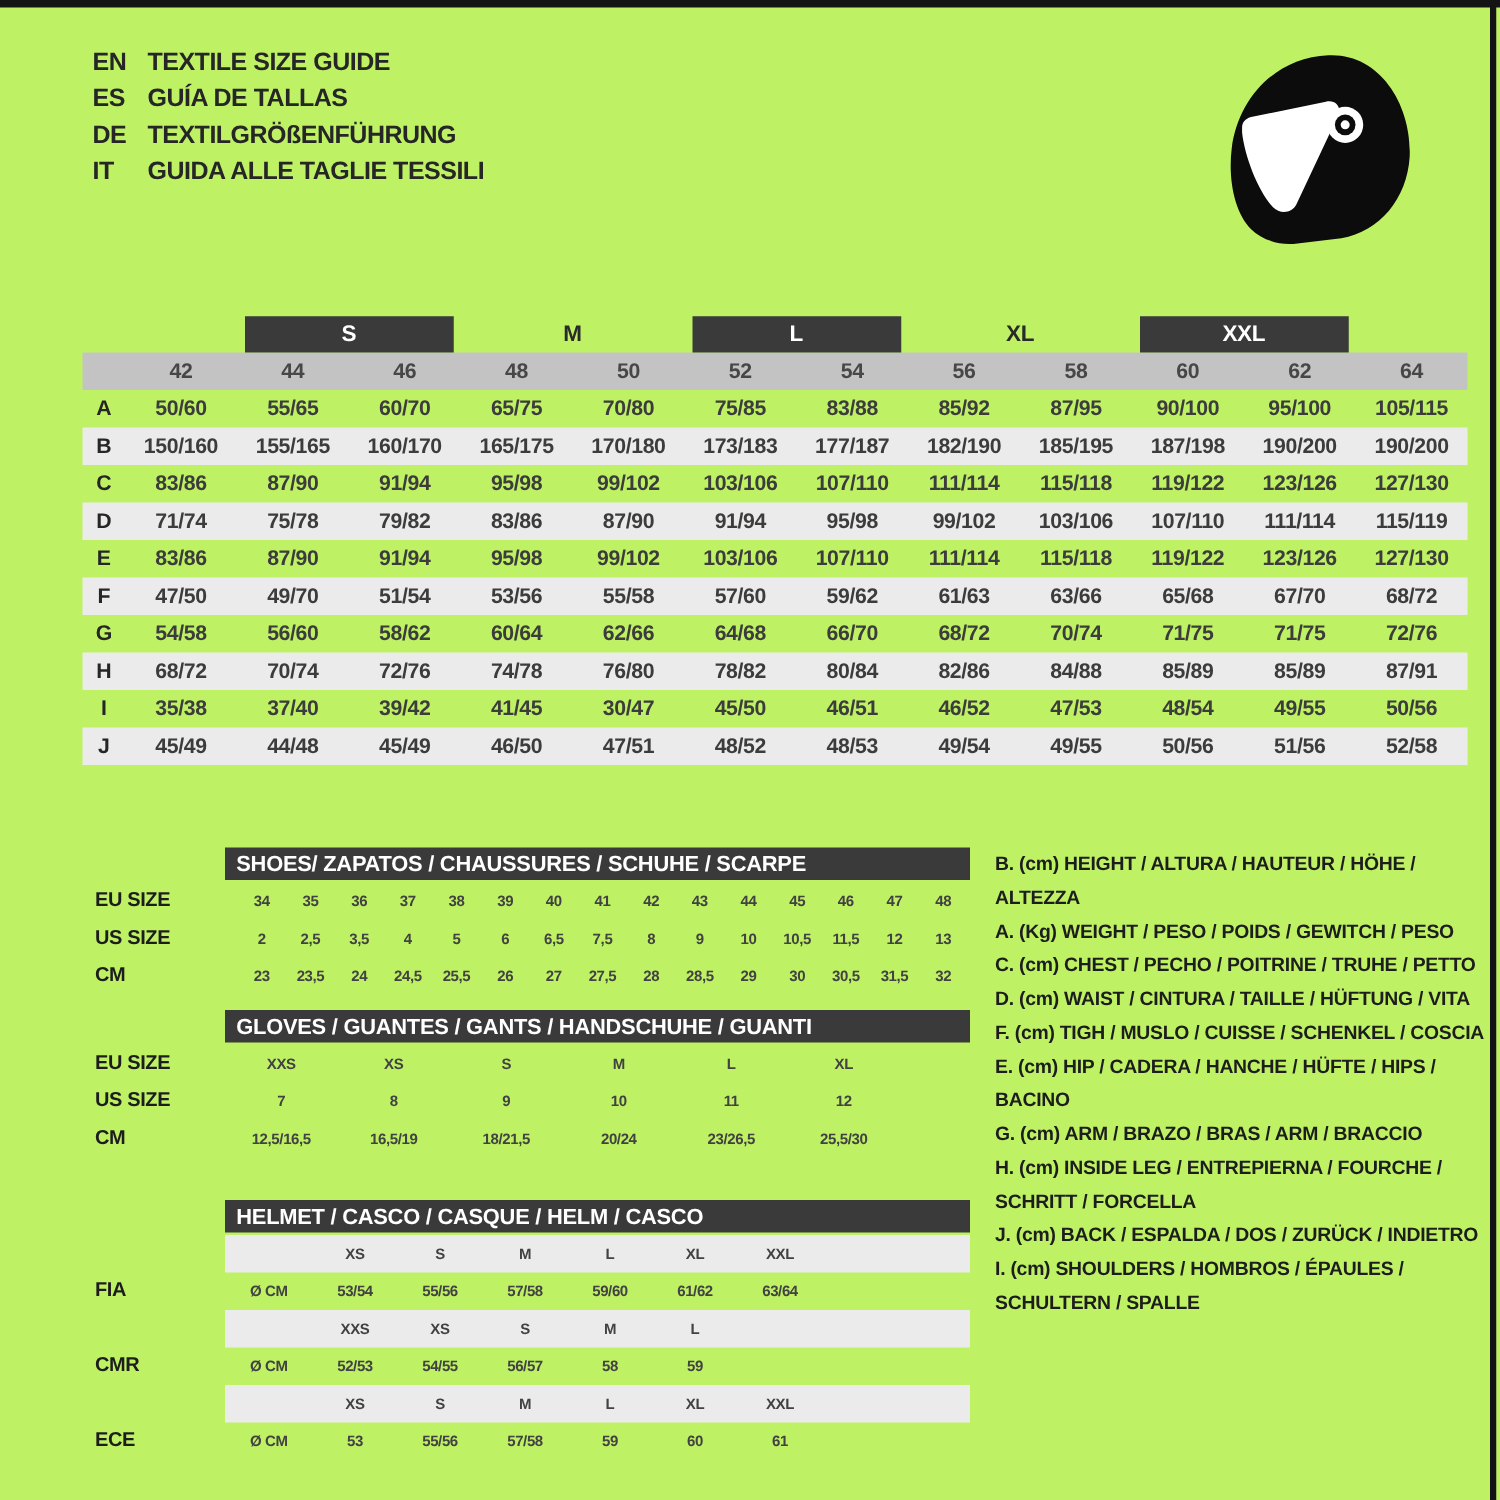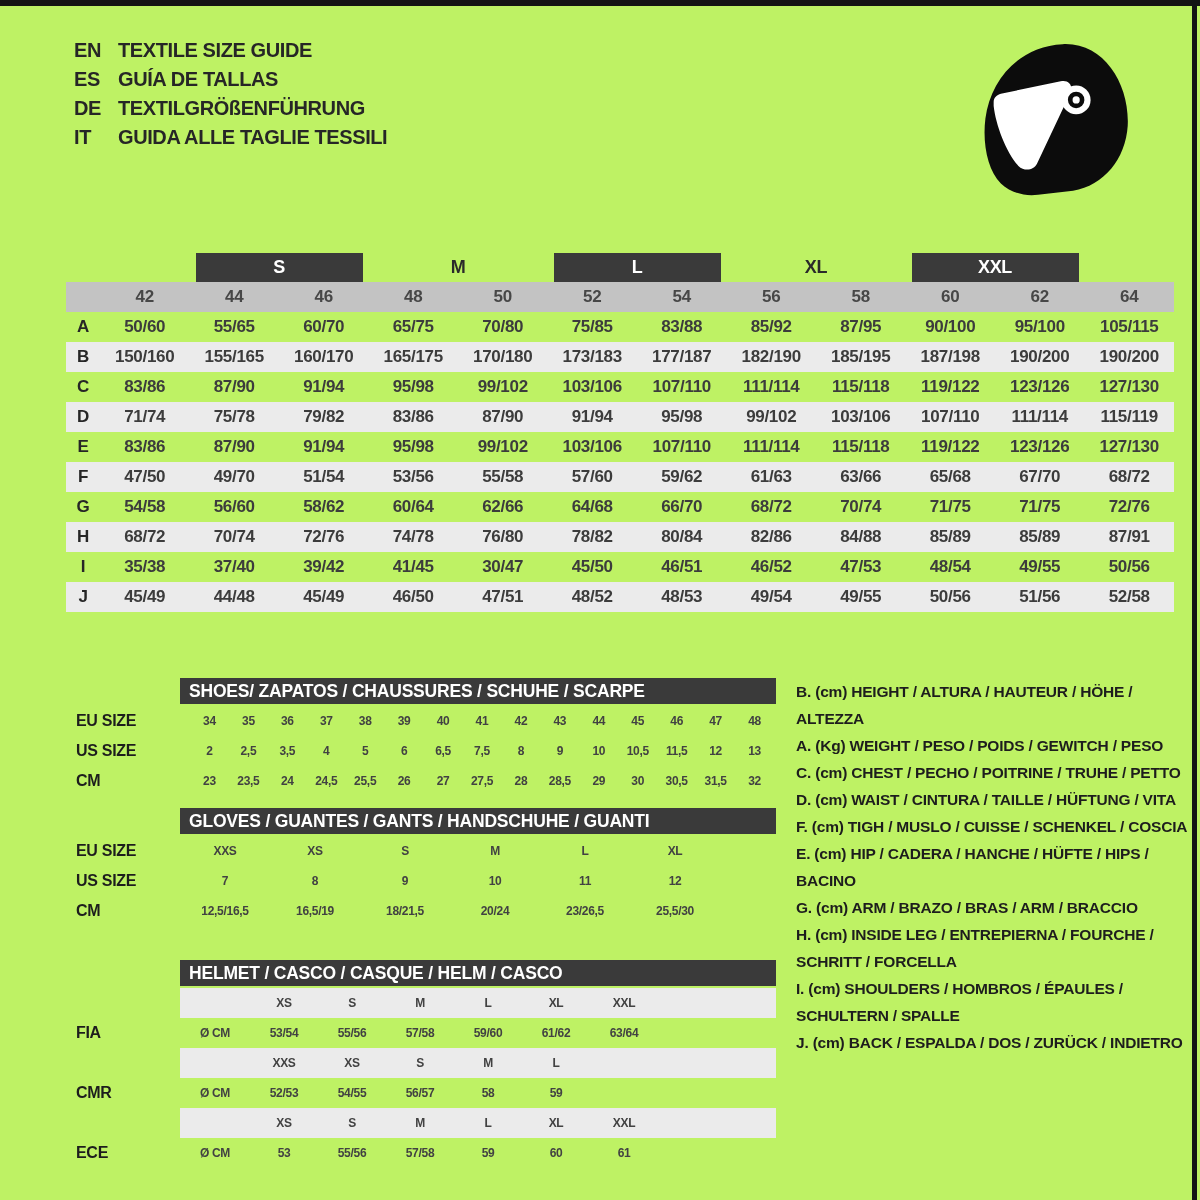--- a/index.html
+++ b/index.html
@@ -747,18 +747,18 @@
       <div class="legend-item">D. (cm) WAIST / CINTURA / TAILLE / HÜFTUNG / VITA</div>
 
       <div class="legend-item">F. (cm) TIGH / MUSLO / CUISSE / SCHENKEL / COSCIA</div>
 
       <div class="legend-item">E. (cm) HIP / CADERA / HANCHE / HÜFTE / HIPS / BACINO</div>
 
       <div class="legend-item">G. (cm) ARM / BRAZO / BRAS / ARM / BRACCIO</div>
 
       <div class="legend-item">H. (cm) INSIDE LEG / ENTREPIERNA / FOURCHE / SCHRITT / FORCELLA</div>
 
+      <div class="legend-item">J. (cm) BACK / ESPALDA / DOS / ZURÜCK / INDIETRO</div>
+
       <div class="legend-item">I. (cm) SHOULDERS / HOMBROS / ÉPAULES / SCHULTERN / SPALLE</div>
-
-      <div class="legend-item">J. (cm) BACK / ESPALDA / DOS / ZURÜCK / INDIETRO</div>
 
   </div>
 </div>
 
 </body></html>

